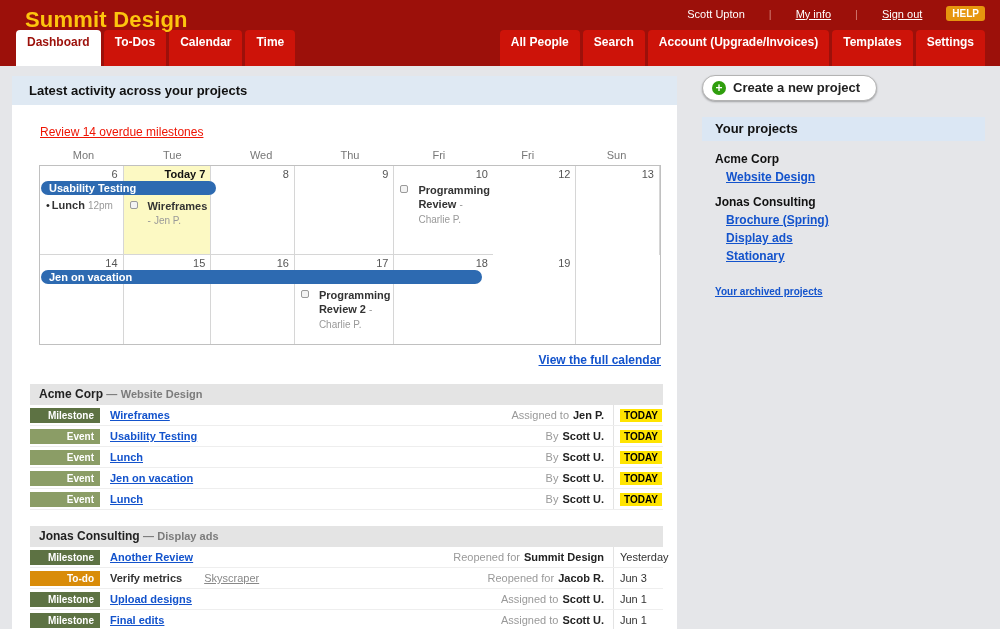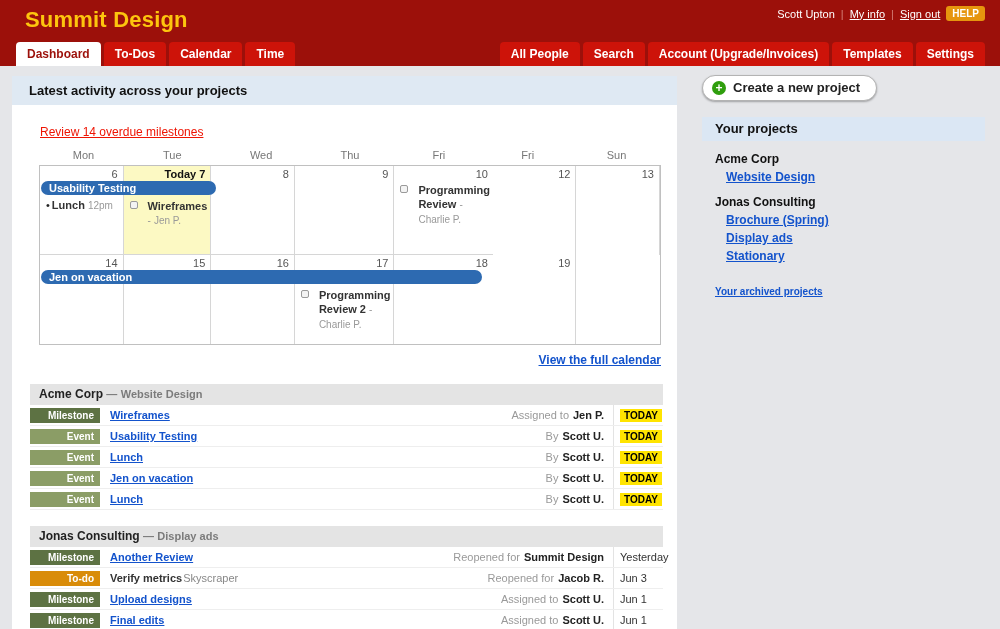--- a/index.html
+++ b/index.html
@@ -2,28 +2,28 @@
 <html><head>
 <meta charset="utf-8">
 <style>
   * { margin:0; padding:0; box-sizing:border-box; }
   body { font-family:"Liberation Sans", sans-serif; background:#e5e6e9; }
   #app { position:relative; width:1000px; height:629px; background:#e5e6e9; overflow:hidden; }
 
   
   .topbar { position:absolute; top:0; left:0; right:0; height:42px; background:#9c100a; }
   .logo { position:absolute; left:25px; top:7px; font-size:22px; font-weight:bold; color:#fdc50e; letter-spacing:.2px; }
-  .usernav { position:absolute; right:15px; top:6px; font-size:11px; color:#fff; display:flex; align-items:center; gap:6px; }
+  .usernav { position:absolute; right:15px; top:6px; font-size:11px; color:#fff; display:flex; align-items:center; gap:24px; }
   .usernav .sep { color:rgba(255,210,200,.55); }
   .usernav a { color:#fff; text-decoration:underline; cursor:pointer; }
   .helpbadge { background:#e6950e; color:#fff; font-weight:bold; font-size:10px; padding:2px 6px; border-radius:3px; cursor:pointer; }
 
   
   .tabbar { position:absolute; top:42px; left:0; right:0; height:24px; background:#9c100a; display:flex; align-items:flex-end; padding:0 15px 0 16px; }
-  .tab { height:24px; line-height:25px; padding:0 11px; margin-right:3px; font-size:12px; font-weight:bold; color:#fff; background:#cd1309; border-radius:4px 4px 0 0; cursor:pointer; white-space:nowrap; }
+  .tab { height:36px; line-height:25px; padding:0 11px; margin-right:3px; font-size:12px; font-weight:bold; color:#fff; background:#cd1309; border-radius:4px 4px 0 0; cursor:pointer; white-space:nowrap; }
   .tab.active { background:#fff; color:#9c100a; }
   .tabspacer { flex:1; }
 
   
   .panel { position:absolute; left:12px; top:76px; width:665px; height:553px; background:#fff; overflow:hidden; }
   .panel-title { height:29px; line-height:29px; background:#dfe9f3; padding-left:17px; font-size:13px; font-weight:bold; color:#111; }
   .overdue { display:inline-block; margin:20px 0 0 28px; font-size:12px; color:#ee1403; text-decoration:underline; line-height:14px; }
 
   
   .weekdays { display:grid; grid-template-columns:repeat(7,1fr); width:622px; margin:8px 0 0 27px; font-size:11px; color:#777; text-align:center; line-height:14px; }
@@ -57,21 +57,21 @@
   .section-head { background:#e4e4e4; padding:3px 0 4px 9px; font-size:12px; color:#222; }
   .section-head b { font-size:12px; }
   .section-head .proj { color:#7b7b7b; font-size:11px; font-weight:bold; }
   .row { display:flex; align-items:center; height:21px; border-bottom:1px solid #eeeeee; font-size:11px; }
   .badge { flex:0 0 auto; width:70px; padding:2px 6px; text-align:right; color:#fff; font-size:10px; font-weight:bold; }
   .badge-milestone { background:#5d7243; }
   .badge-event { background:#8b9d66; }
   .badge-todo { background:#d98c09; }
   .row .title { margin-left:10px; font-weight:bold; color:#1353cc; text-decoration:underline; cursor:pointer; }
   .row .title-plain { margin-left:10px; font-weight:bold; color:#333; }
-  .row .title-sub { margin-left:1px; color:#888; cursor:pointer; }
+  .row .title-sub { margin-left:22px; color:#888; text-decoration:underline; cursor:pointer; }
   .row .meta { margin-left:auto; color:#999; }
   .row .meta b { color:#222; margin-left:4px; }
   .datecol { flex:0 0 auto; width:50px; align-self:stretch; border-left:1px solid #e3e3e3; margin-left:9px; display:flex; align-items:center; padding-left:6px; }
   .today-badge { background:#ffe400; color:#000; font-size:10px; font-weight:bold; padding:1px 4px; }
   .datetext { color:#333; font-size:11px; }
 
   
   .sidebar { position:absolute; left:702px; top:75px; width:283px; }
   .create-btn { display:inline-flex; align-items:center; gap:7px; background:#fff; border:1px solid #b3b3b3; border-radius:13px; padding:4px 16px 5px 9px; font-size:13px; font-weight:bold; color:#222; box-shadow:0 1px 2px rgba(0,0,0,.3); cursor:pointer; }
   .plus { width:14px; height:14px; border-radius:50%; background:#2f9e0d; color:#fff; font-size:12px; font-weight:bold; line-height:14px; text-align:center; }

